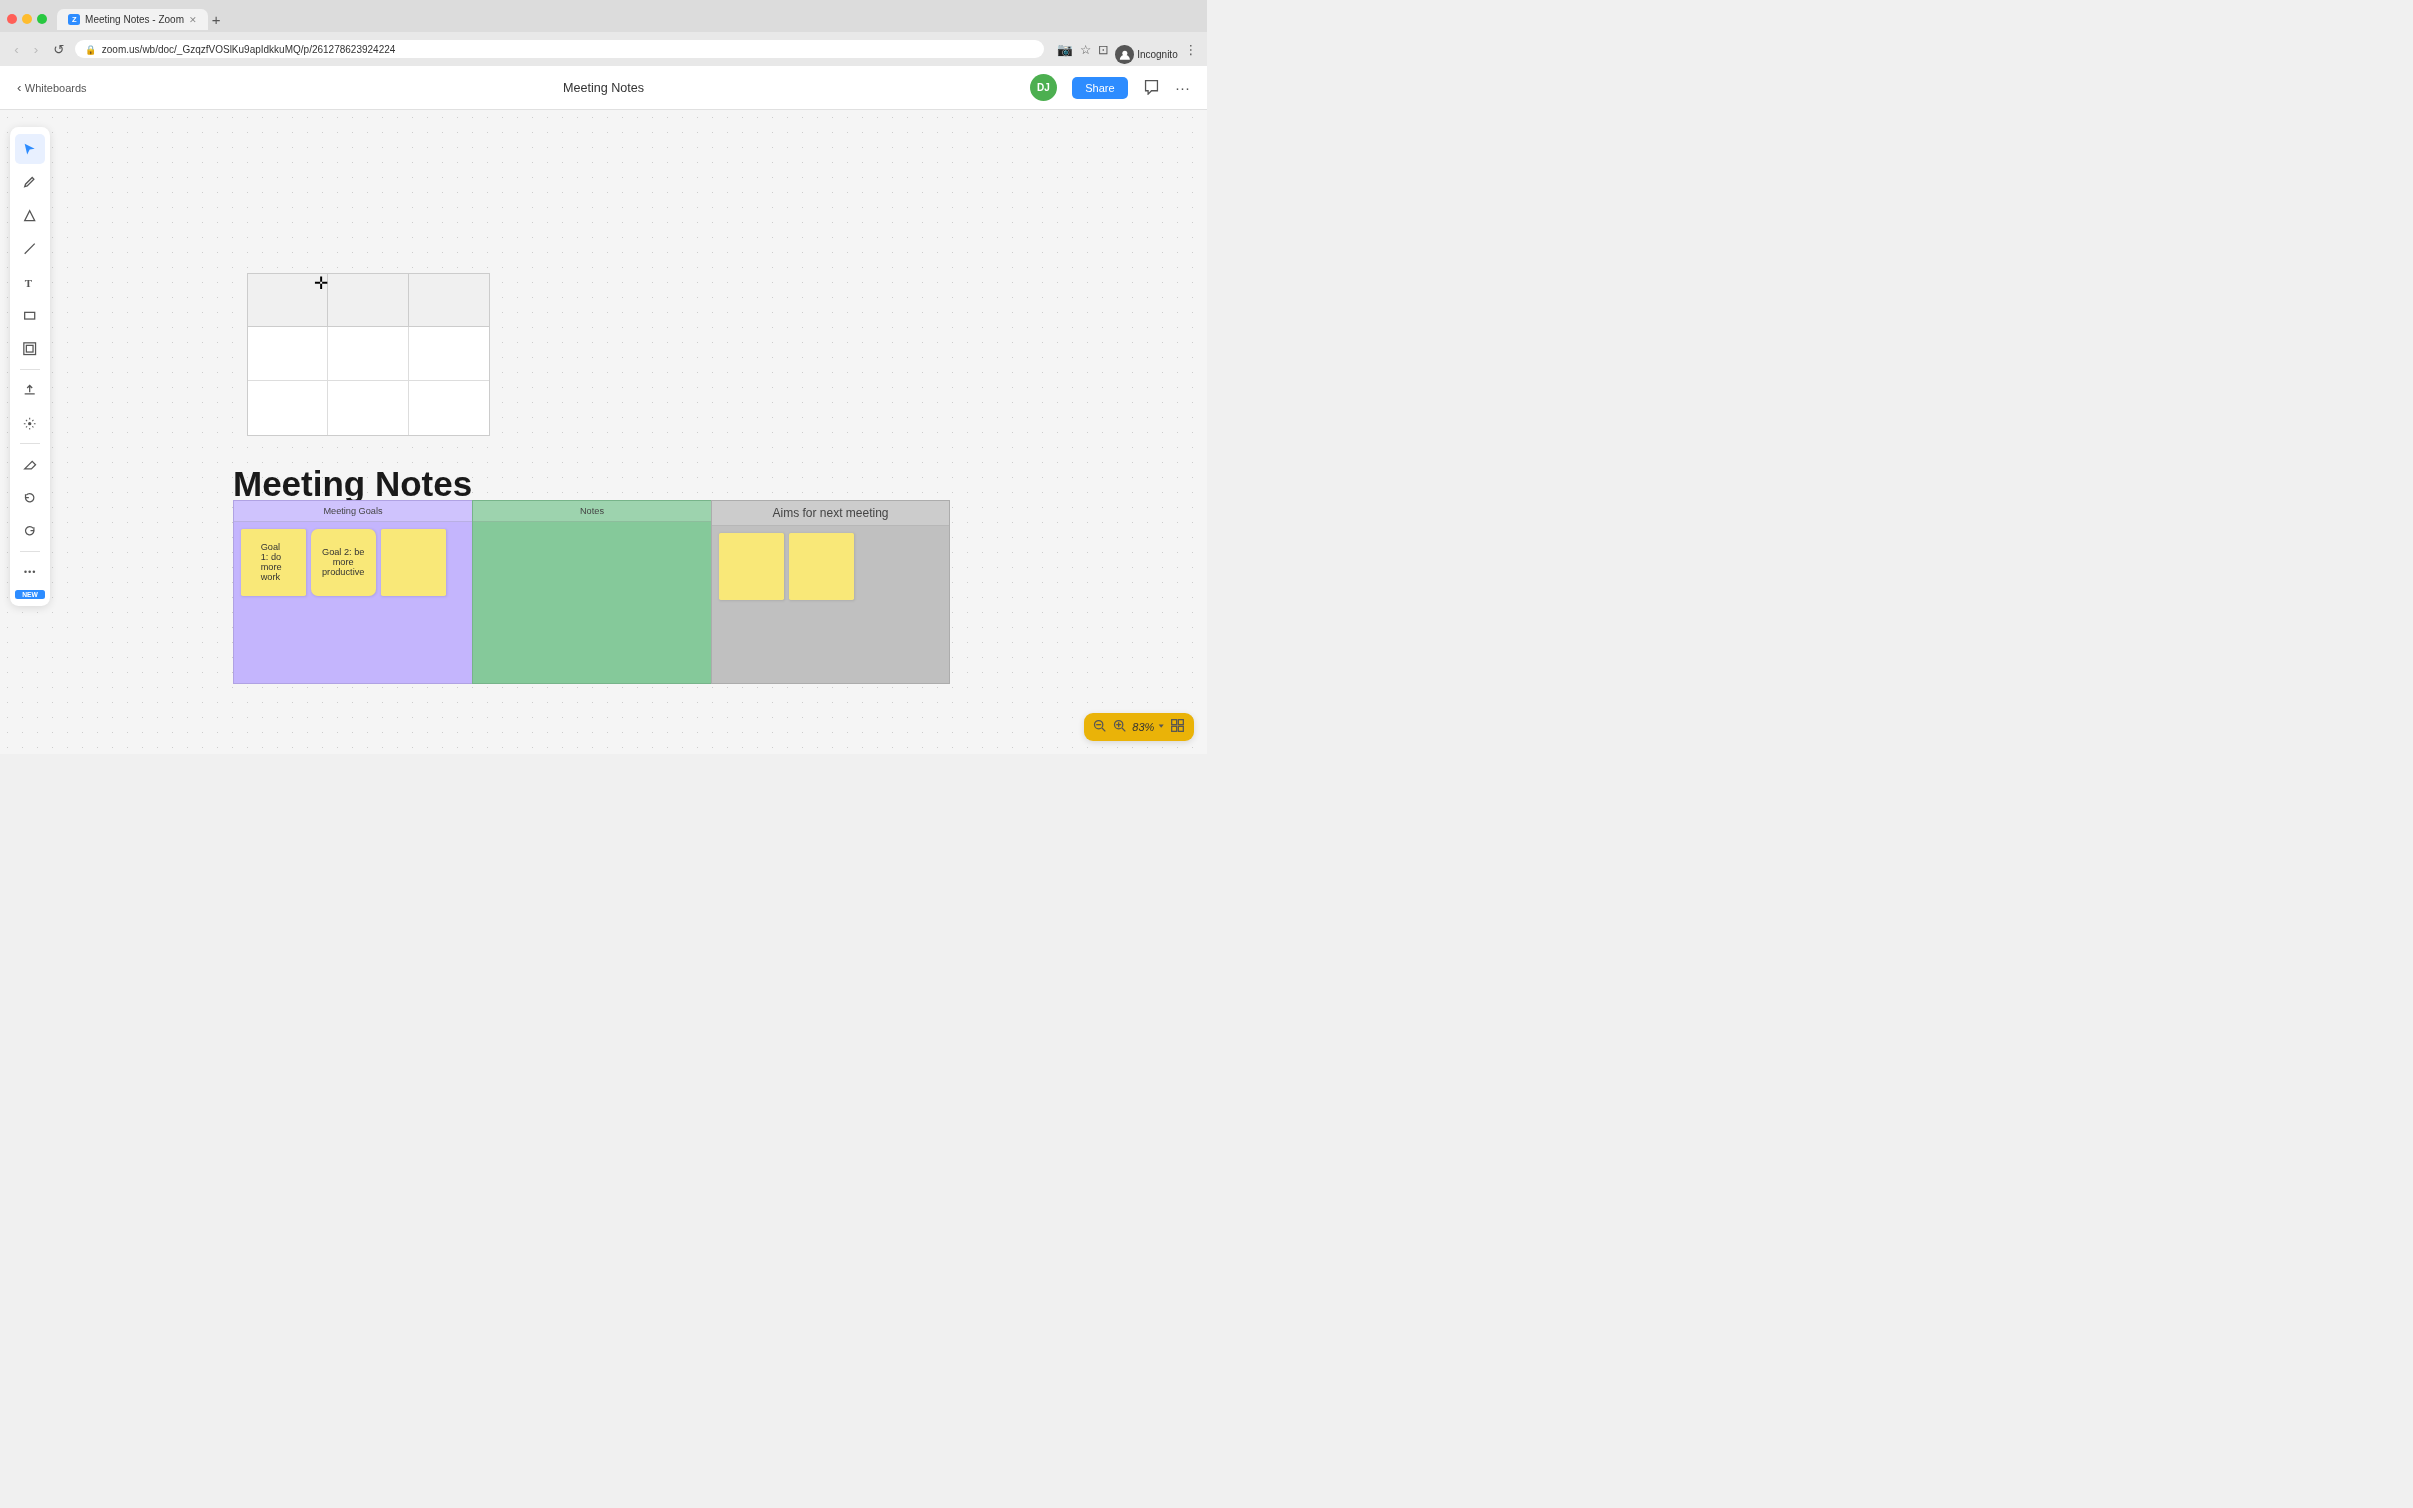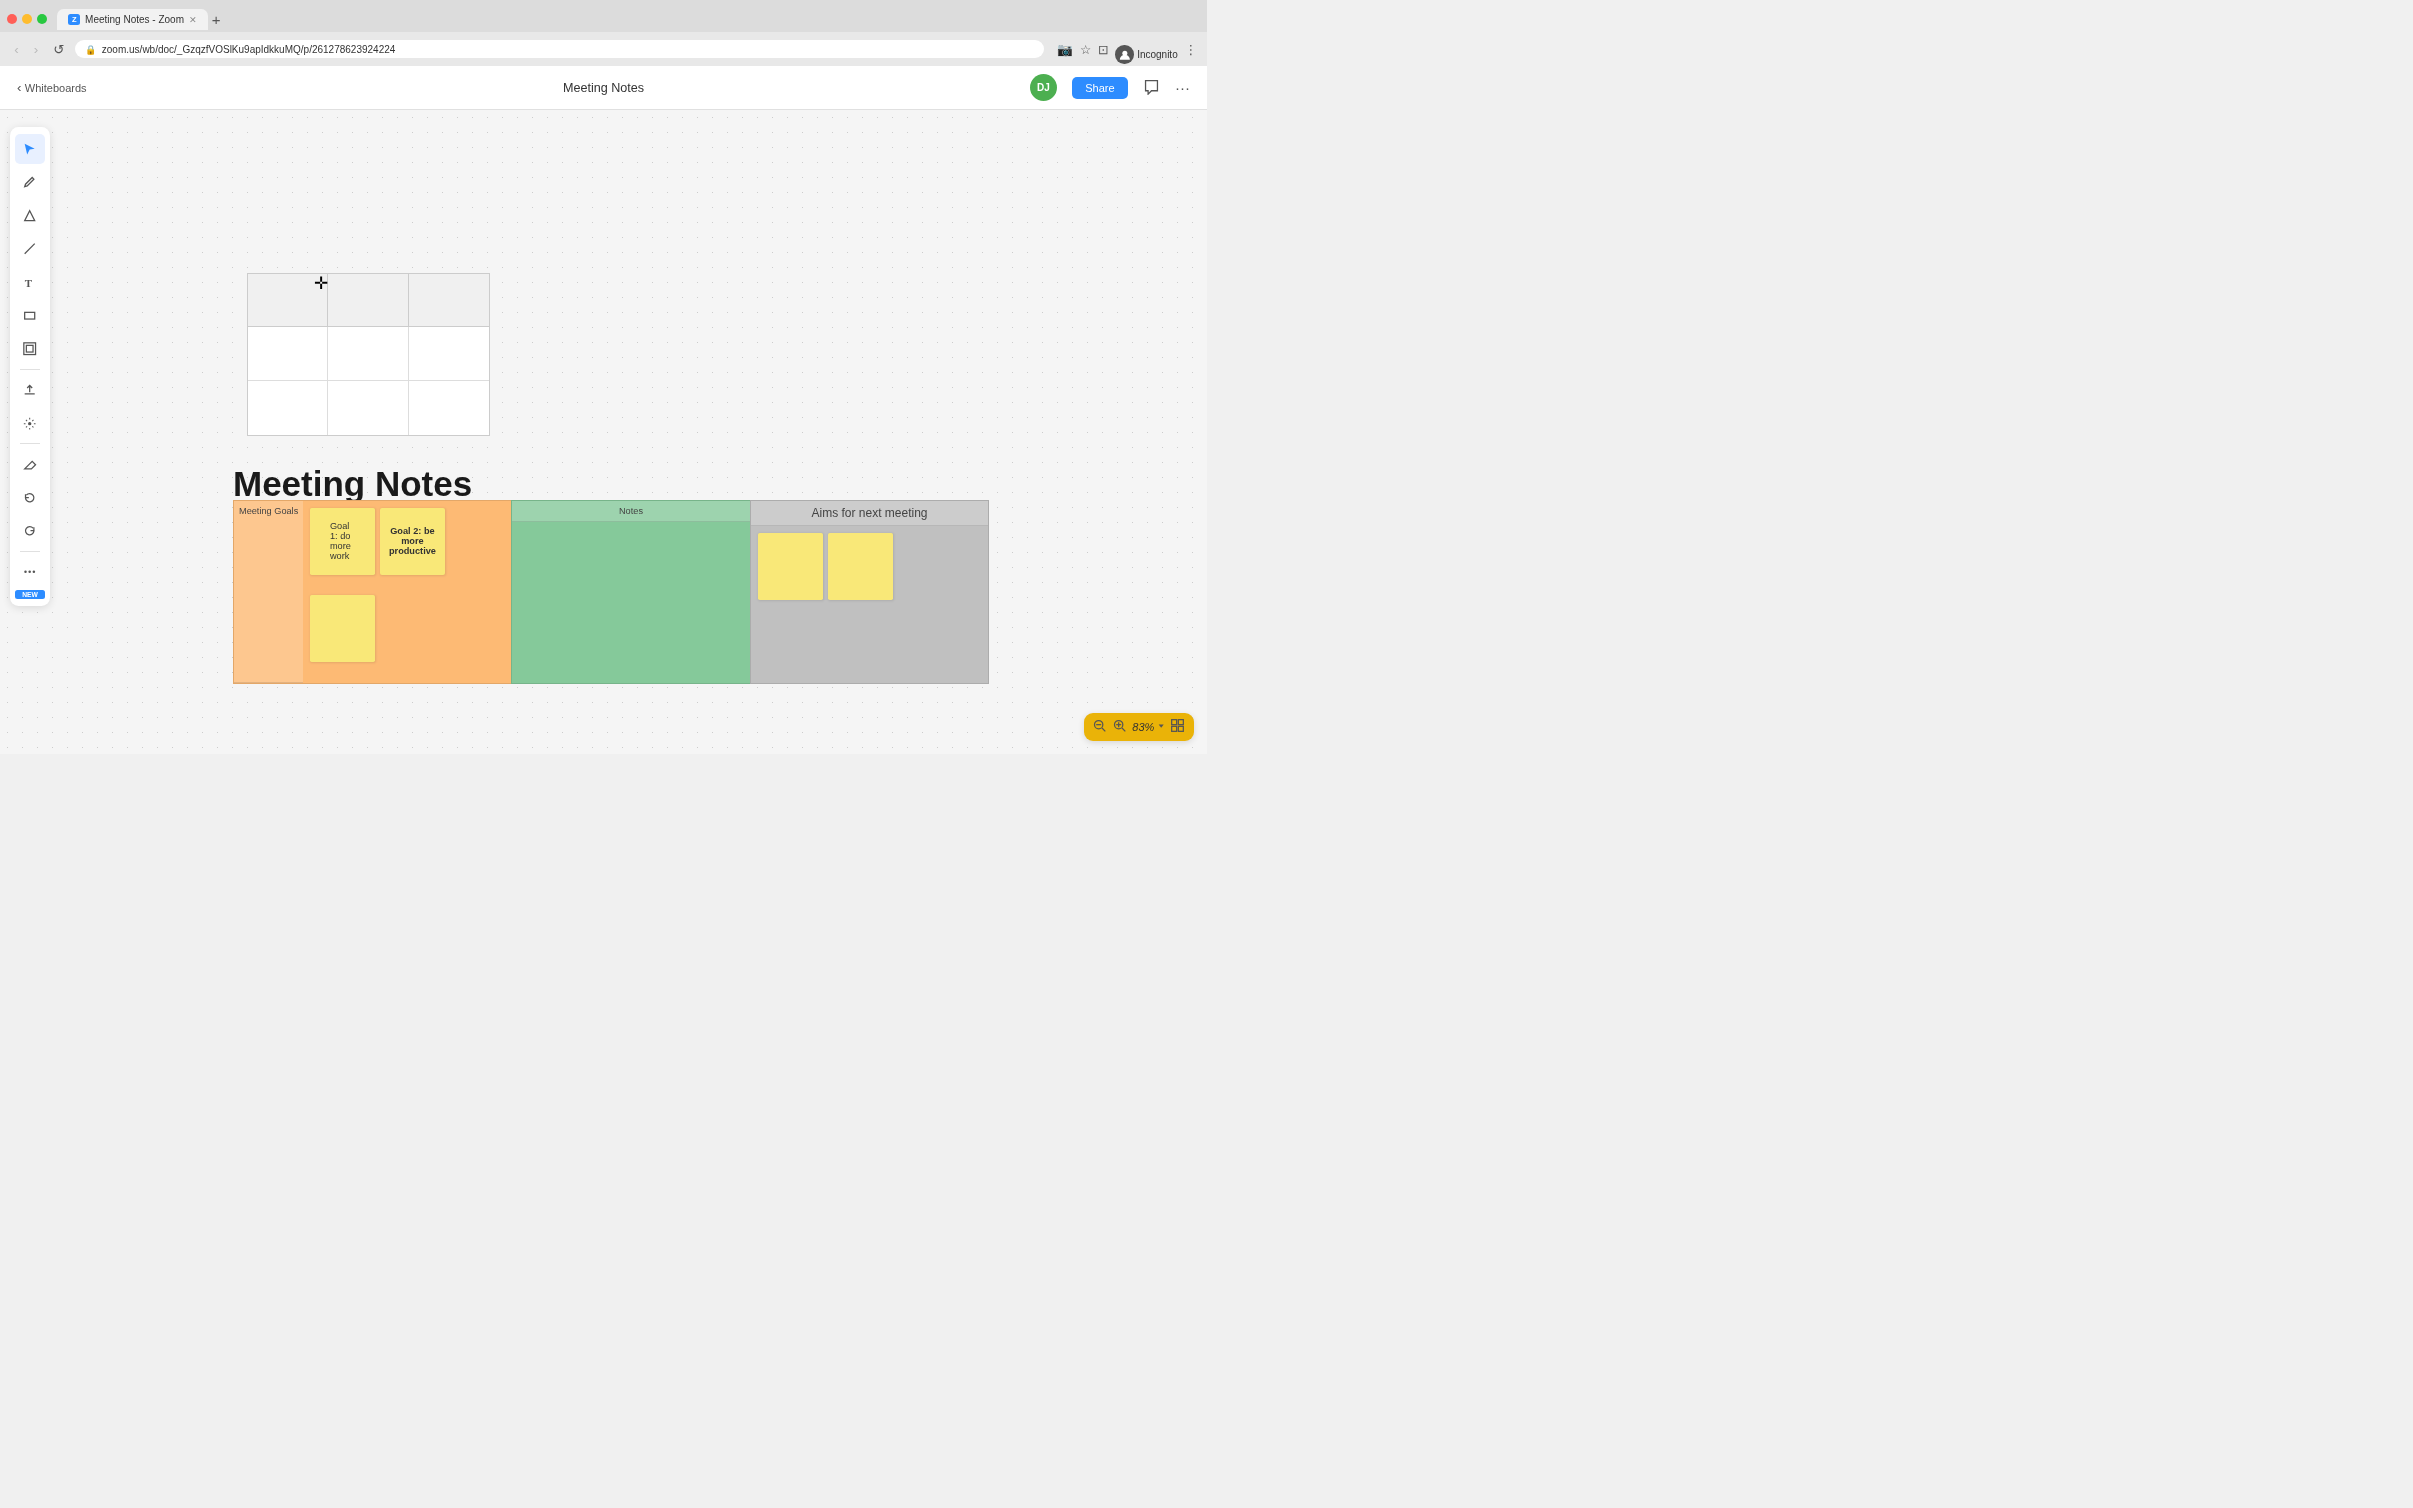--- a/index.html
+++ b/index.html
@@ -237,25 +237,25 @@
         </div>
       </div>
     </div>
 
     <div style="position:absolute;top:163px;left:314px;font-size:17px;pointer-events:none;z-index:30">✛</div>
 
     <div style="position:absolute;top:354px;left:233px;font-size:35px;font-weight:700;color:#1a1a1a">Meeting Notes</div>
 
     <div style="position:absolute;top:390px;left:233px;display:flex;height:184px">
 
-      <div style="width:278px;background:#fdba74;border:0.8px solid rgba(0,0,0,0.1);border-right:none;display:flex;flex-direction:row">
+      <div style="width:239px;background:#c4b5fd;border:0.8px solid rgba(0,0,0,0.1);border-right:none;display:flex;flex-direction:column">
         <div style="padding:5px;font-size:9.2px;color:#444;text-align:center;border-bottom:0.8px solid rgba(0,0,0,0.1);background:rgba(255,255,255,0.2)">Meeting Goals</div>
         <div style="display:flex;gap:5px;padding:6.7px;flex:1;align-items:flex-start;flex-wrap:wrap">
           <div style="background:#f9e878;width:65px;height:67px;border-radius:1.7px;padding:20px;font-size:9.2px;font-weight:500;color:#333;display:flex;align-items:center;justify-content:center;text-align:left;box-shadow:0.8px 0.8px 2.5px rgba(0,0,0,0.1)">Goal 1: do more work</div>
-          <div style="background:#f9e878;width:65px;height:67px;border-radius:2px;padding:5px;font-size:9.2px;font-weight:700;color:#333;display:flex;align-items:center;justify-content:center;text-align:center;box-shadow:0.8px 0.8px 2.5px rgba(0,0,0,0.1)">Goal 2: be more productive</div>
+          <div style="background:#f9e878;width:65px;height:67px;border-radius:7px;padding:5px;font-size:9.2px;font-weight:400;color:#333;display:flex;align-items:center;justify-content:center;text-align:center;box-shadow:0.8px 0.8px 2.5px rgba(0,0,0,0.1)">Goal 2: be more productive</div>
           <div style="background:#f9e878;width:65px;height:67px;border-radius:1.7px;padding:5px;font-size:9.2px;font-weight:500;color:#333;display:flex;align-items:center;justify-content:center;text-align:center;box-shadow:0.8px 0.8px 2.5px rgba(0,0,0,0.1)"></div>
         </div>
       </div>
 
       <div style="width:239px;background:#85c99a;border:0.8px solid rgba(0,0,0,0.1);border-right:none;display:flex;flex-direction:column">
         <div style="padding:5px;font-size:9.2px;color:#444;text-align:center;border-bottom:0.8px solid rgba(0,0,0,0.1);background:rgba(255,255,255,0.2)">Notes</div>
       </div>
 
 
       <div style="width:239px;background:#c0c0c0;border:0.8px solid rgba(0,0,0,0.1);display:flex;flex-direction:column">

